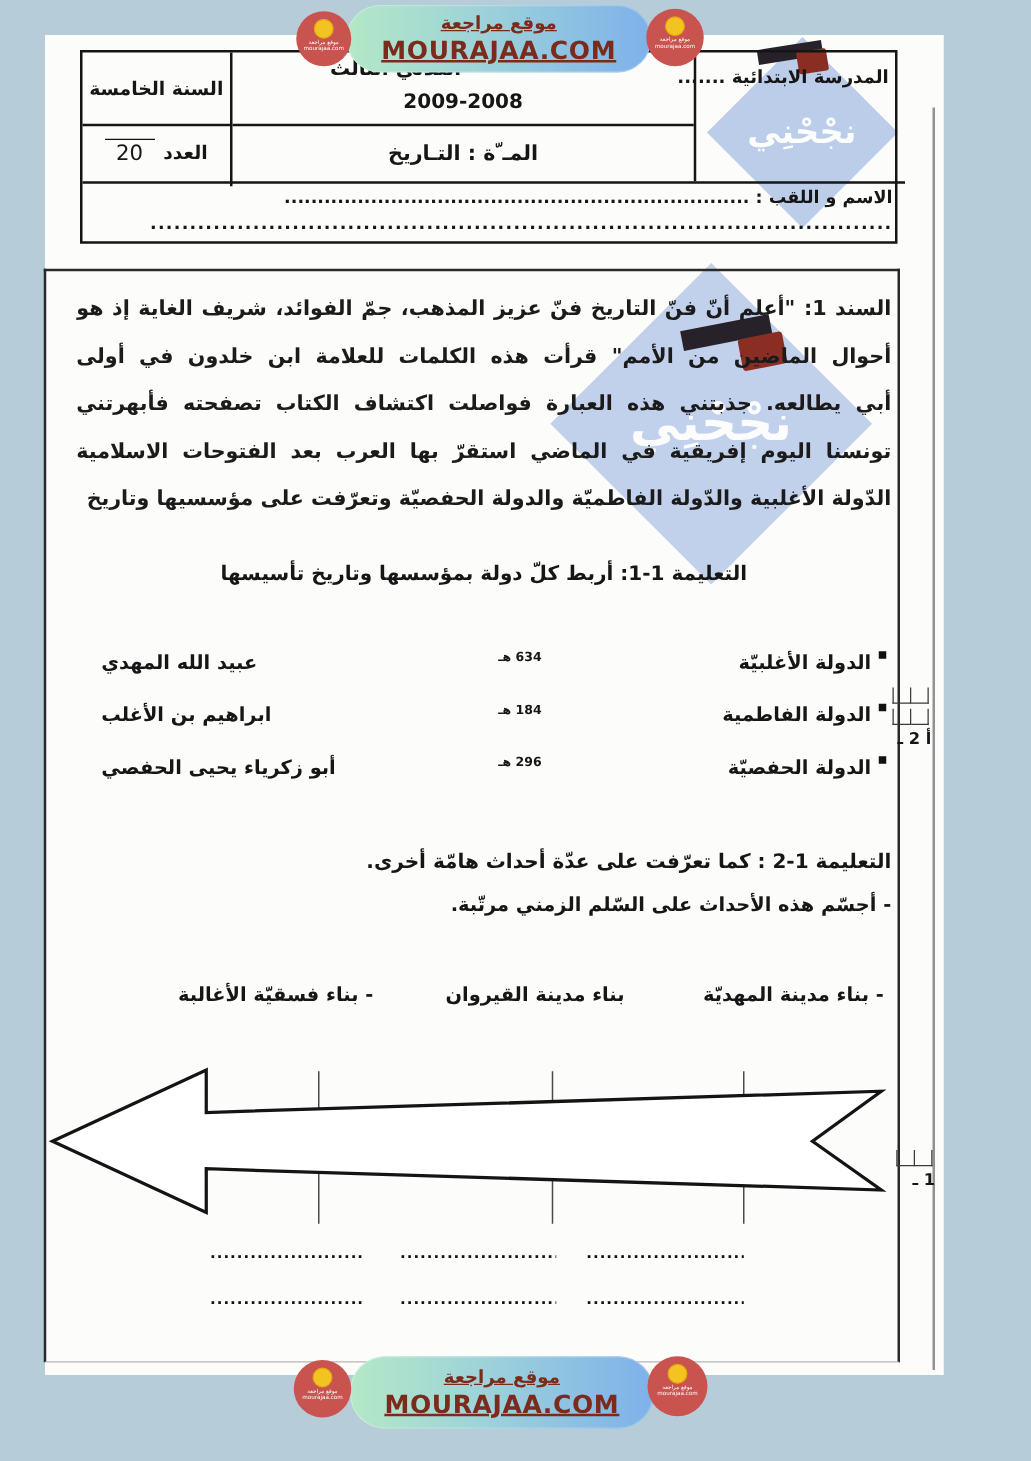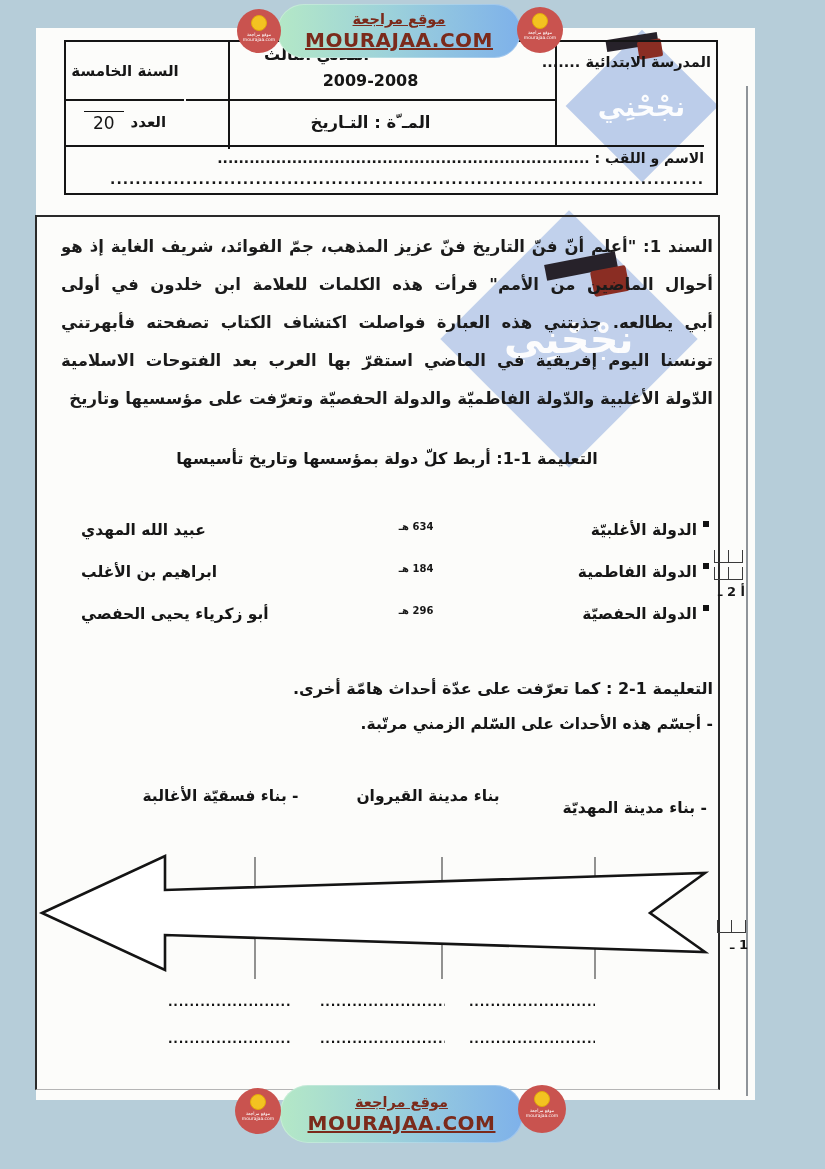--- a/index.html
+++ b/index.html
@@ -4,36 +4,36 @@
 <style>
   html,body{margin:0;padding:0;background:#b6cdd9;}
   .canvas{position:relative;width:825px;height:1169px;background:#b6cdd9;overflow:hidden;
           font-family:"DejaVu Sans",sans-serif;color:#161616;}
   .abs{position:absolute;}
   
   .page{left:36px;top:28px;width:719px;height:1072px;background:#fcfcfa;}
   .edge-line{left:746px;top:86px;width:1.5px;height:1010px;background:#8f9499;}
   
   .header-table{left:64px;top:40px;width:650px;height:151px;border:2px solid #151515;z-index:3;}
-  .ht-left{left:0;top:0;width:118px;height:107px;border-right:2px solid #151515;padding-left:44px;}
+  .ht-left{left:0;top:0;width:118px;height:107px;border-right:2px solid #151515;}
   .ht-left-1{left:0;top:0;width:118px;height:57px;border-bottom:2px solid #151515;
              display:flex;align-items:center;justify-content:center;font-size:15px;font-weight:bold;direction:rtl;}
   .ht-left-2{left:0;top:57px;width:118px;height:46px;display:flex;align-items:center;justify-content:center;
              gap:7px;direction:rtl;font-size:15px;font-weight:bold;}
   .score-den{display:inline-block;border-top:1.6px solid #111;padding:1px 9px 0 9px;font-size:17px;font-weight:normal;}
   .ht-mid{left:120px;top:0;width:369px;height:103px;border-right:2px solid #151515;}
   .ht-mid-1{left:0;top:0;width:369px;height:57px;border-bottom:2px solid #151515;}
   .term{left:78px;top:3px;white-space:nowrap;font-size:16px;font-weight:bold;direction:rtl;}
   .year{left:0;top:29px;width:100%;text-align:center;font-size:16px;font-weight:bold;}
   .ht-mid-2{left:0;top:57px;width:369px;height:46px;display:flex;align-items:center;justify-content:center;
             font-size:16.5px;font-weight:bold;direction:rtl;}
   .ht-right{left:491px;top:0;width:159px;height:103px;}
   .school{right:5px;top:12px;white-space:nowrap;direction:rtl;font-size:14.5px;font-weight:bold;}
   .ht-bottom{left:0;top:103px;width:638px;height:42px;border-top:2px solid #151515;direction:rtl;
-             padding:3px 0;overflow:hidden;font-size:14px;font-weight:bold;}
+             padding:3px 10px;overflow:hidden;font-size:14px;font-weight:bold;}
   .name-line{white-space:nowrap;overflow:hidden;height:21px;letter-spacing:1px;}
   
   .diamond{background:#bccdea;transform:rotate(45deg);z-index:1;display:flex;align-items:center;justify-content:center;}
   .diamond-hdr{left:588px;top:52px;width:108px;height:108px;}
   .diamond-body{left:478px;top:248px;width:182px;height:182px;opacity:.92;}
   .wm-text{transform:rotate(-45deg);color:rgba(255,255,255,.95);font-weight:bold;white-space:nowrap;}
   .wm-text-hdr{font-size:27px;}
   .wm-text-body{font-size:40px;letter-spacing:2px;}
   .cap-board{left:545px;top:258px;width:72px;height:16px;background:#27222a;transform:rotate(-11deg);z-index:1;}
   .cap-base{left:592px;top:268px;width:36px;height:26px;background:#8a2d23;transform:rotate(-11deg);z-index:1;border-radius:3px;}
@@ -49,21 +49,21 @@
   .match{left:24px;top:296px;width:652px;height:132px;}
   .m-row{position:absolute;left:0;width:652px;height:42px;}
   .m-state{position:absolute;right:4px;top:8px;direction:rtl;font-size:15.5px;font-weight:bold;white-space:nowrap;
            display:flex;align-items:flex-start;gap:6px;}
   .sq{display:inline-block;width:6px;height:6px;background:#111;}
   .m-date{position:absolute;left:300px;top:8px;width:110px;text-align:center;direction:rtl;font-size:10px;font-weight:bold;}
   .m-founder{position:absolute;left:20px;top:8px;width:285px;text-align:left;direction:rtl;font-size:15.5px;font-weight:bold;white-space:nowrap;}
   .t2-title{top:462px;}
   .t2-sub{top:498px;font-weight:bold;font-size:15.5px;}
   .events{left:24px;top:570px;width:652px;height:30px;}
-  .ev-r{position:absolute;right:6px;top:12px;direction:rtl;font-size:15.5px;font-weight:bold;white-space:nowrap;}
+  .ev-r{position:absolute;right:6px;top:0;direction:rtl;font-size:15.5px;font-weight:bold;white-space:nowrap;}
   .ev-m{position:absolute;left:282px;top:0;width:170px;text-align:center;direction:rtl;font-size:15.5px;font-weight:bold;white-space:nowrap;}
   .ev-l{position:absolute;left:62px;top:0;width:195px;text-align:center;direction:rtl;font-size:15.5px;font-weight:bold;white-space:nowrap;}
   .timeline{left:0;top:630px;width:683px;height:140px;}
   .dots{position:absolute;overflow:hidden;white-space:nowrap;font-size:12px;font-weight:bold;letter-spacing:.8px;color:#111;height:16px;}
   .dots-r1{top:778px;}
   .dots-r2{top:815px;}
   .dots-c1{left:131px;width:123px;}
   .dots-c2{left:283px;width:125px;}
   .dots-c3{left:432px;width:126px;}
   

